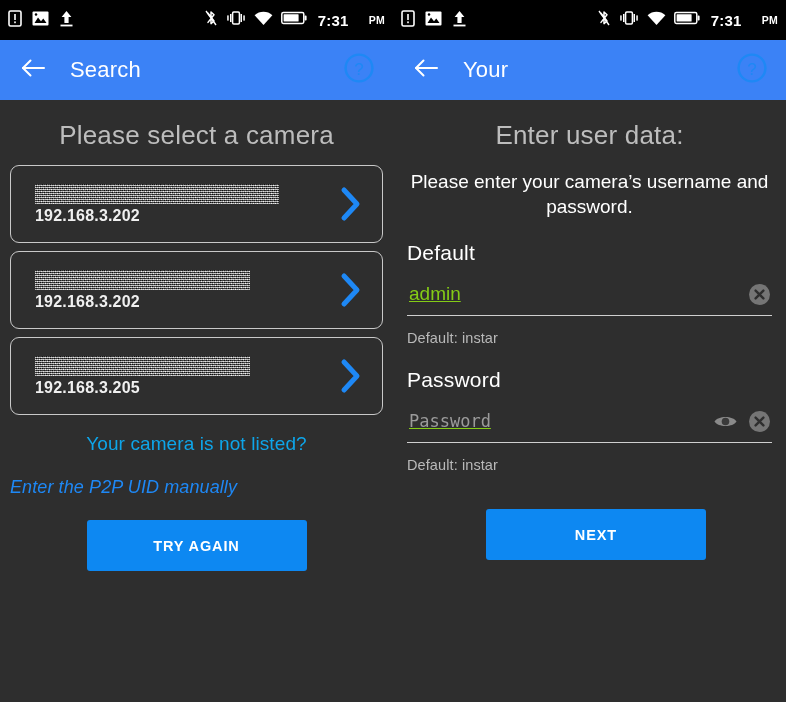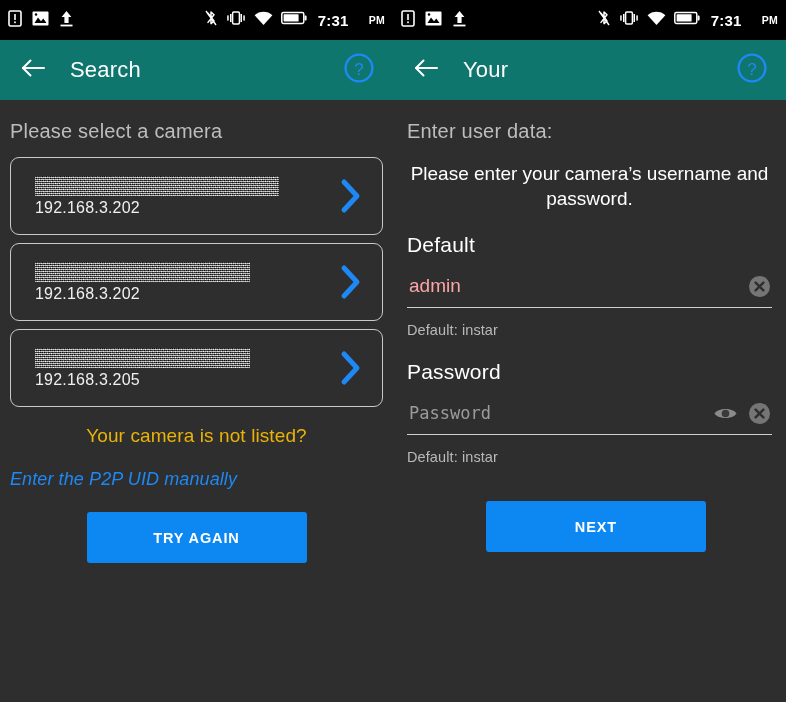--- a/index.html
+++ b/index.html
@@ -51,21 +51,21 @@
     font-size: 10.5px;
     font-weight: 700;
     margin-left: 12px;
     color: #fff;
     letter-spacing: 0.3px;
   }
 
   
   .appbar {
     height: 60px;
-    background: #0f766e;
+    background: #3b82f6;
     display: flex;
     align-items: center;
     padding: 0 16px;
     box-sizing: border-box;
   }
   .appbar-back {
     width: 34px; height: 34px;
     display: flex; align-items: center; justify-content: center;
     margin-right: 20px;
     cursor: pointer;
@@ -82,22 +82,23 @@
     display: flex; align-items: center; justify-content: center;
     cursor: pointer;
   }
 
   
   .content {
     padding: 0 10px;
     box-sizing: border-box;
   }
   .section-header {
+    text-align: center;
     color: #bdbdbd;
-    font-size: 20px;
+    font-size: 26px;
     font-weight: 400;
     padding: 20px 0 14px 0;
     letter-spacing: 0.2px;
   }
 
   
   .card-list { display: flex; flex-direction: column; gap: 8px; }
   .cam-card {
     position: relative;
     height: 78px;
@@ -126,32 +127,33 @@
       repeating-linear-gradient(0deg,   rgba(255,255,255,.55) 0 1px, rgba(0,0,0,.55) 1px 2px),
       repeating-linear-gradient(90deg,  rgba(255,255,255,.40) 0 1px, rgba(0,0,0,.40) 1px 2px),
       repeating-linear-gradient(57deg,  rgba(255,255,255,.35) 0 1px, rgba(0,0,0,.45) 1px 3px),
       repeating-linear-gradient(117deg, rgba(0,0,0,.45) 0 1px, rgba(255,255,255,.35) 1px 2px);
   }
   .cam-ip {
     color: #f0f0f0;
     font-size: 16px;
     letter-spacing: 0.2px;
     line-height: 19px;
+    font-weight: bold;
   }
   .cam-chevron {
     width: 34px; height: 40px;
     display: flex; align-items: center; justify-content: center;
     margin-left: 8px;
     flex-shrink: 0;
   }
 
   
   .notlisted {
     text-align: center;
-    color: #eab308;
+    color: #0ea5e9;
     font-size: 19px;
     padding: 18px 0 0 0;
     letter-spacing: 0.1px;
   }
   .link {
     display: block;
     text-align: left;
     color: #1e88f5;
     font-size: 18px;
     padding: 22px 0 0 0;
@@ -202,25 +204,26 @@
     align-items: center;
     border-bottom: 1px solid #cfcfcf;
     height: 38px;
     margin-top: 12px;
   }
   .field-input {
     flex: 1;
     background: transparent;
     border: none;
     outline: none;
-    color: #fca5a5;
+    color: #84cc16;
     font-size: 19px;
     font-family: "Liberation Sans", sans-serif;
     padding: 0 0 4px 2px;
     min-width: 0;
+    text-decoration: underline;
   }
   .field-input.mono {
     font-family: "DejaVu Sans Mono", monospace;
     font-size: 17px;
   }
   .field-input::placeholder {
     color: #9b9b9b;
     opacity: 1;
   }
   .field-icon {

